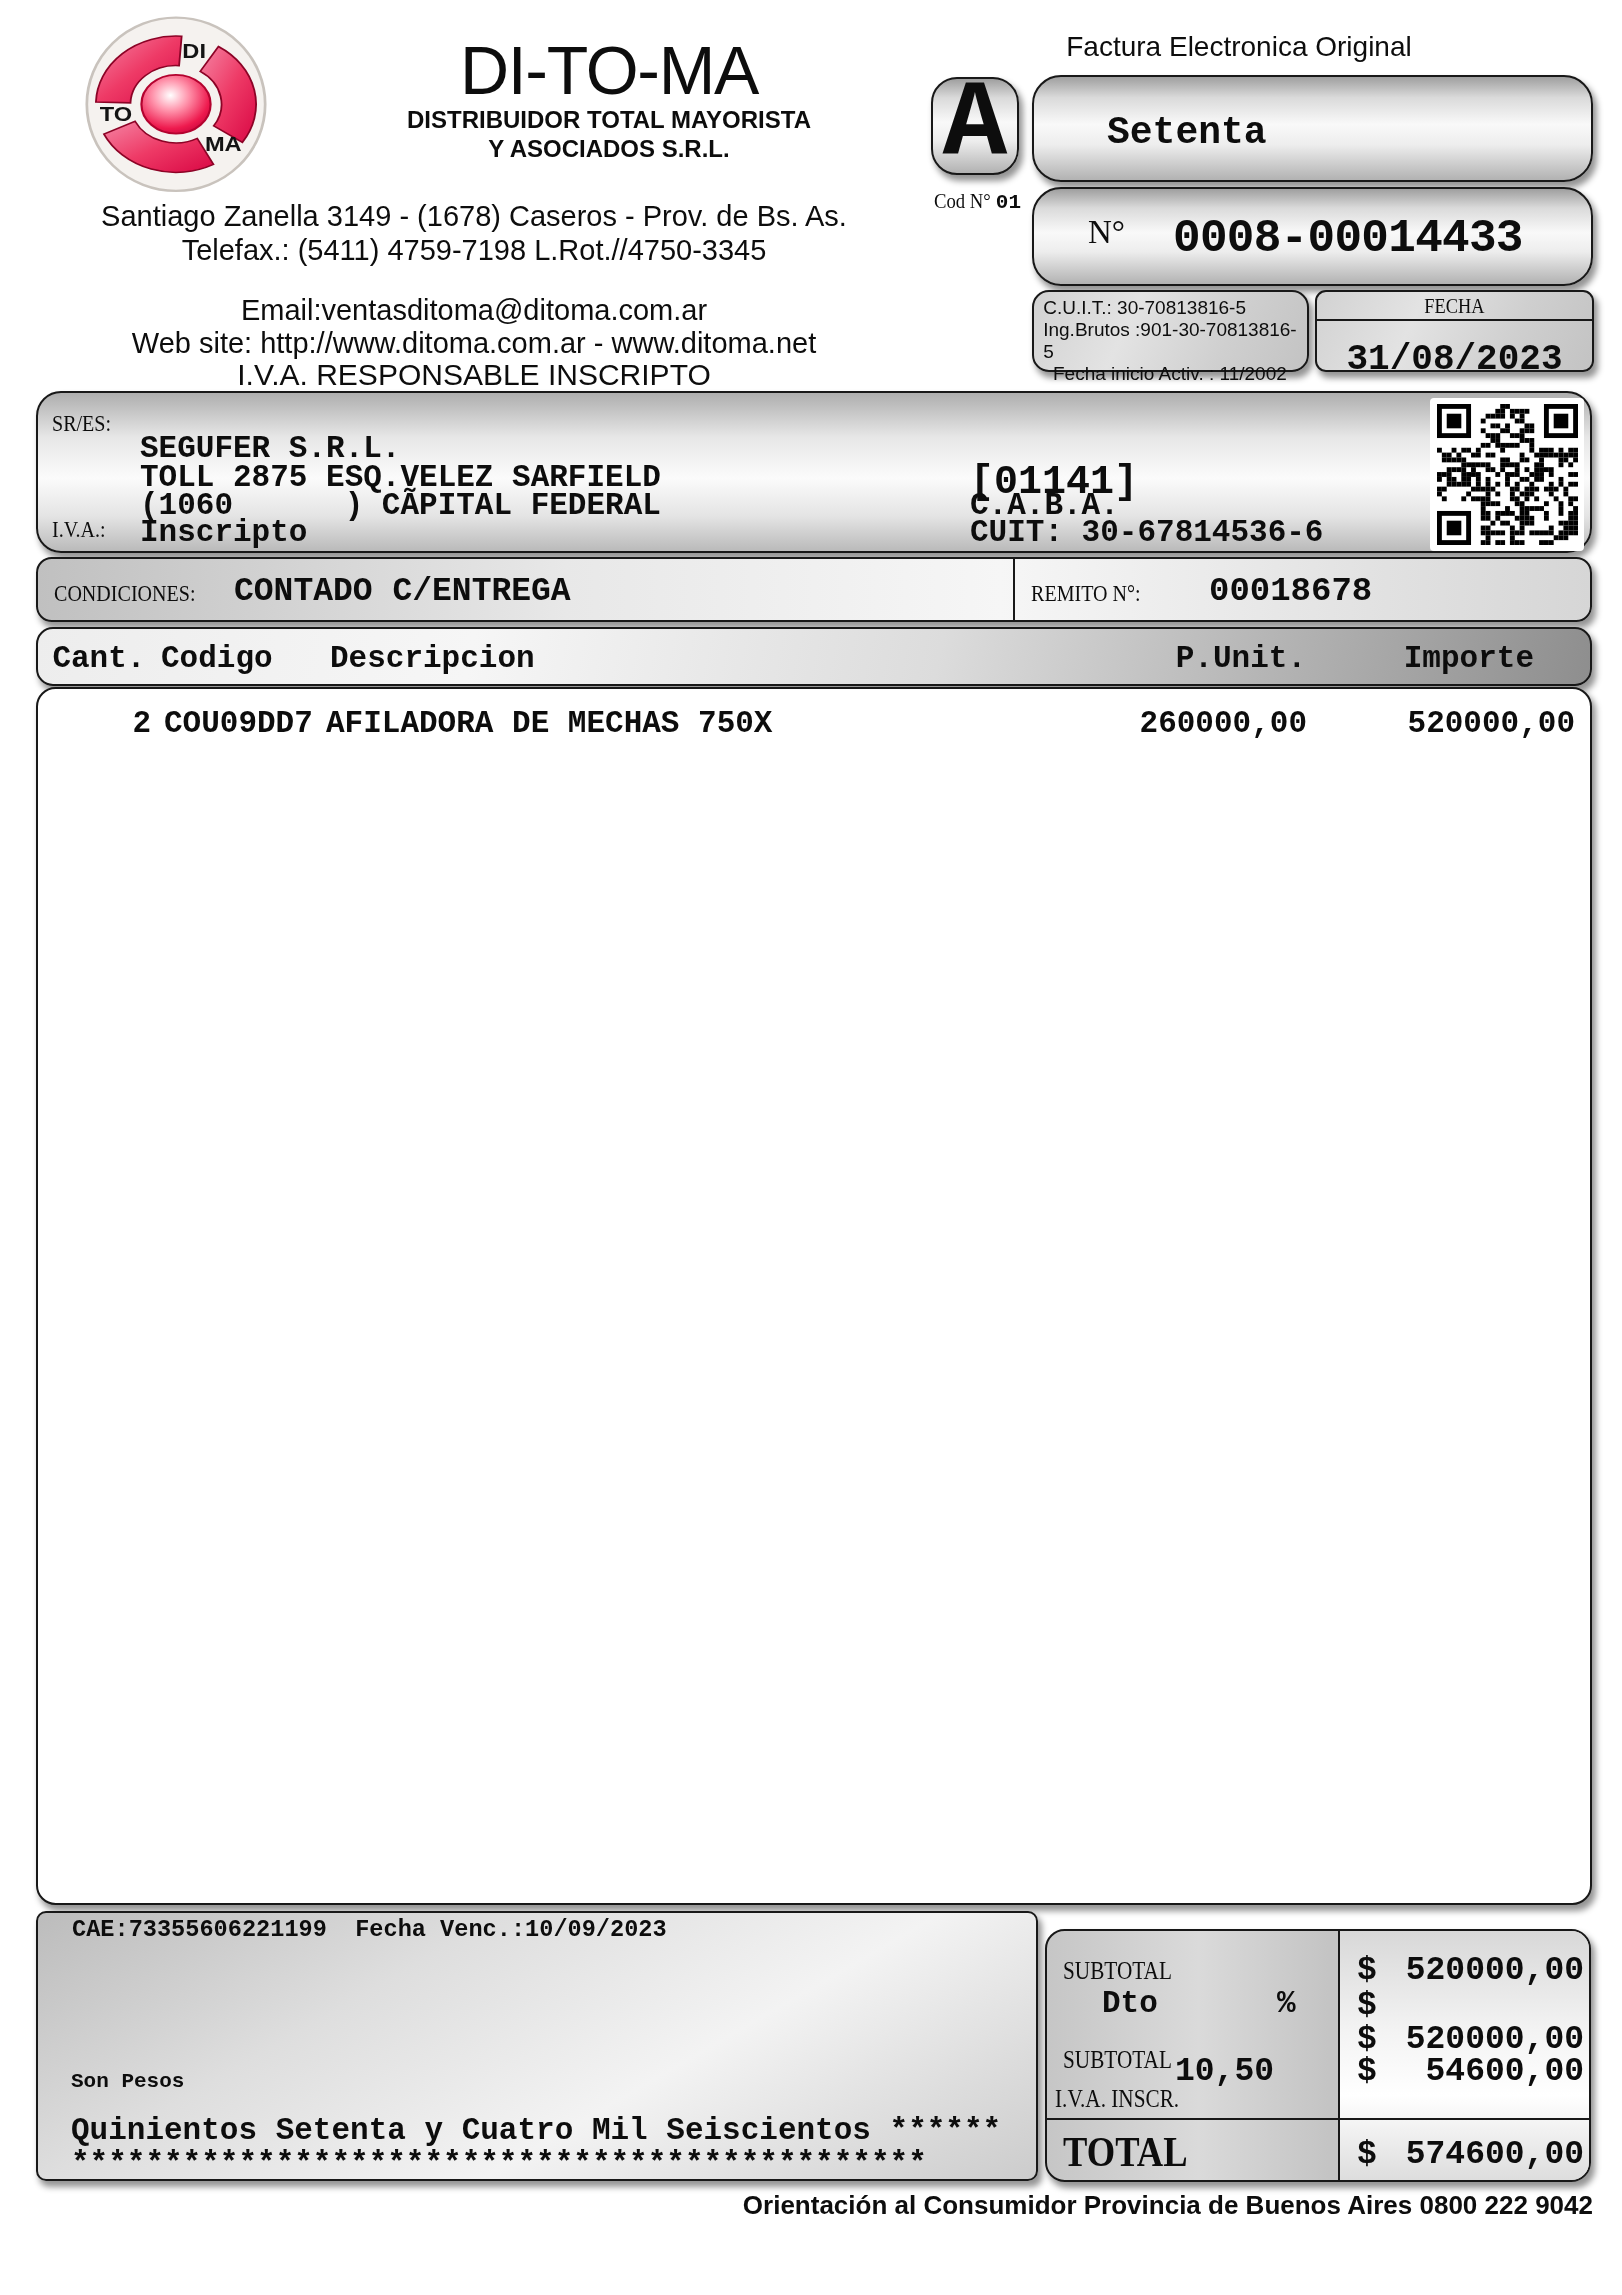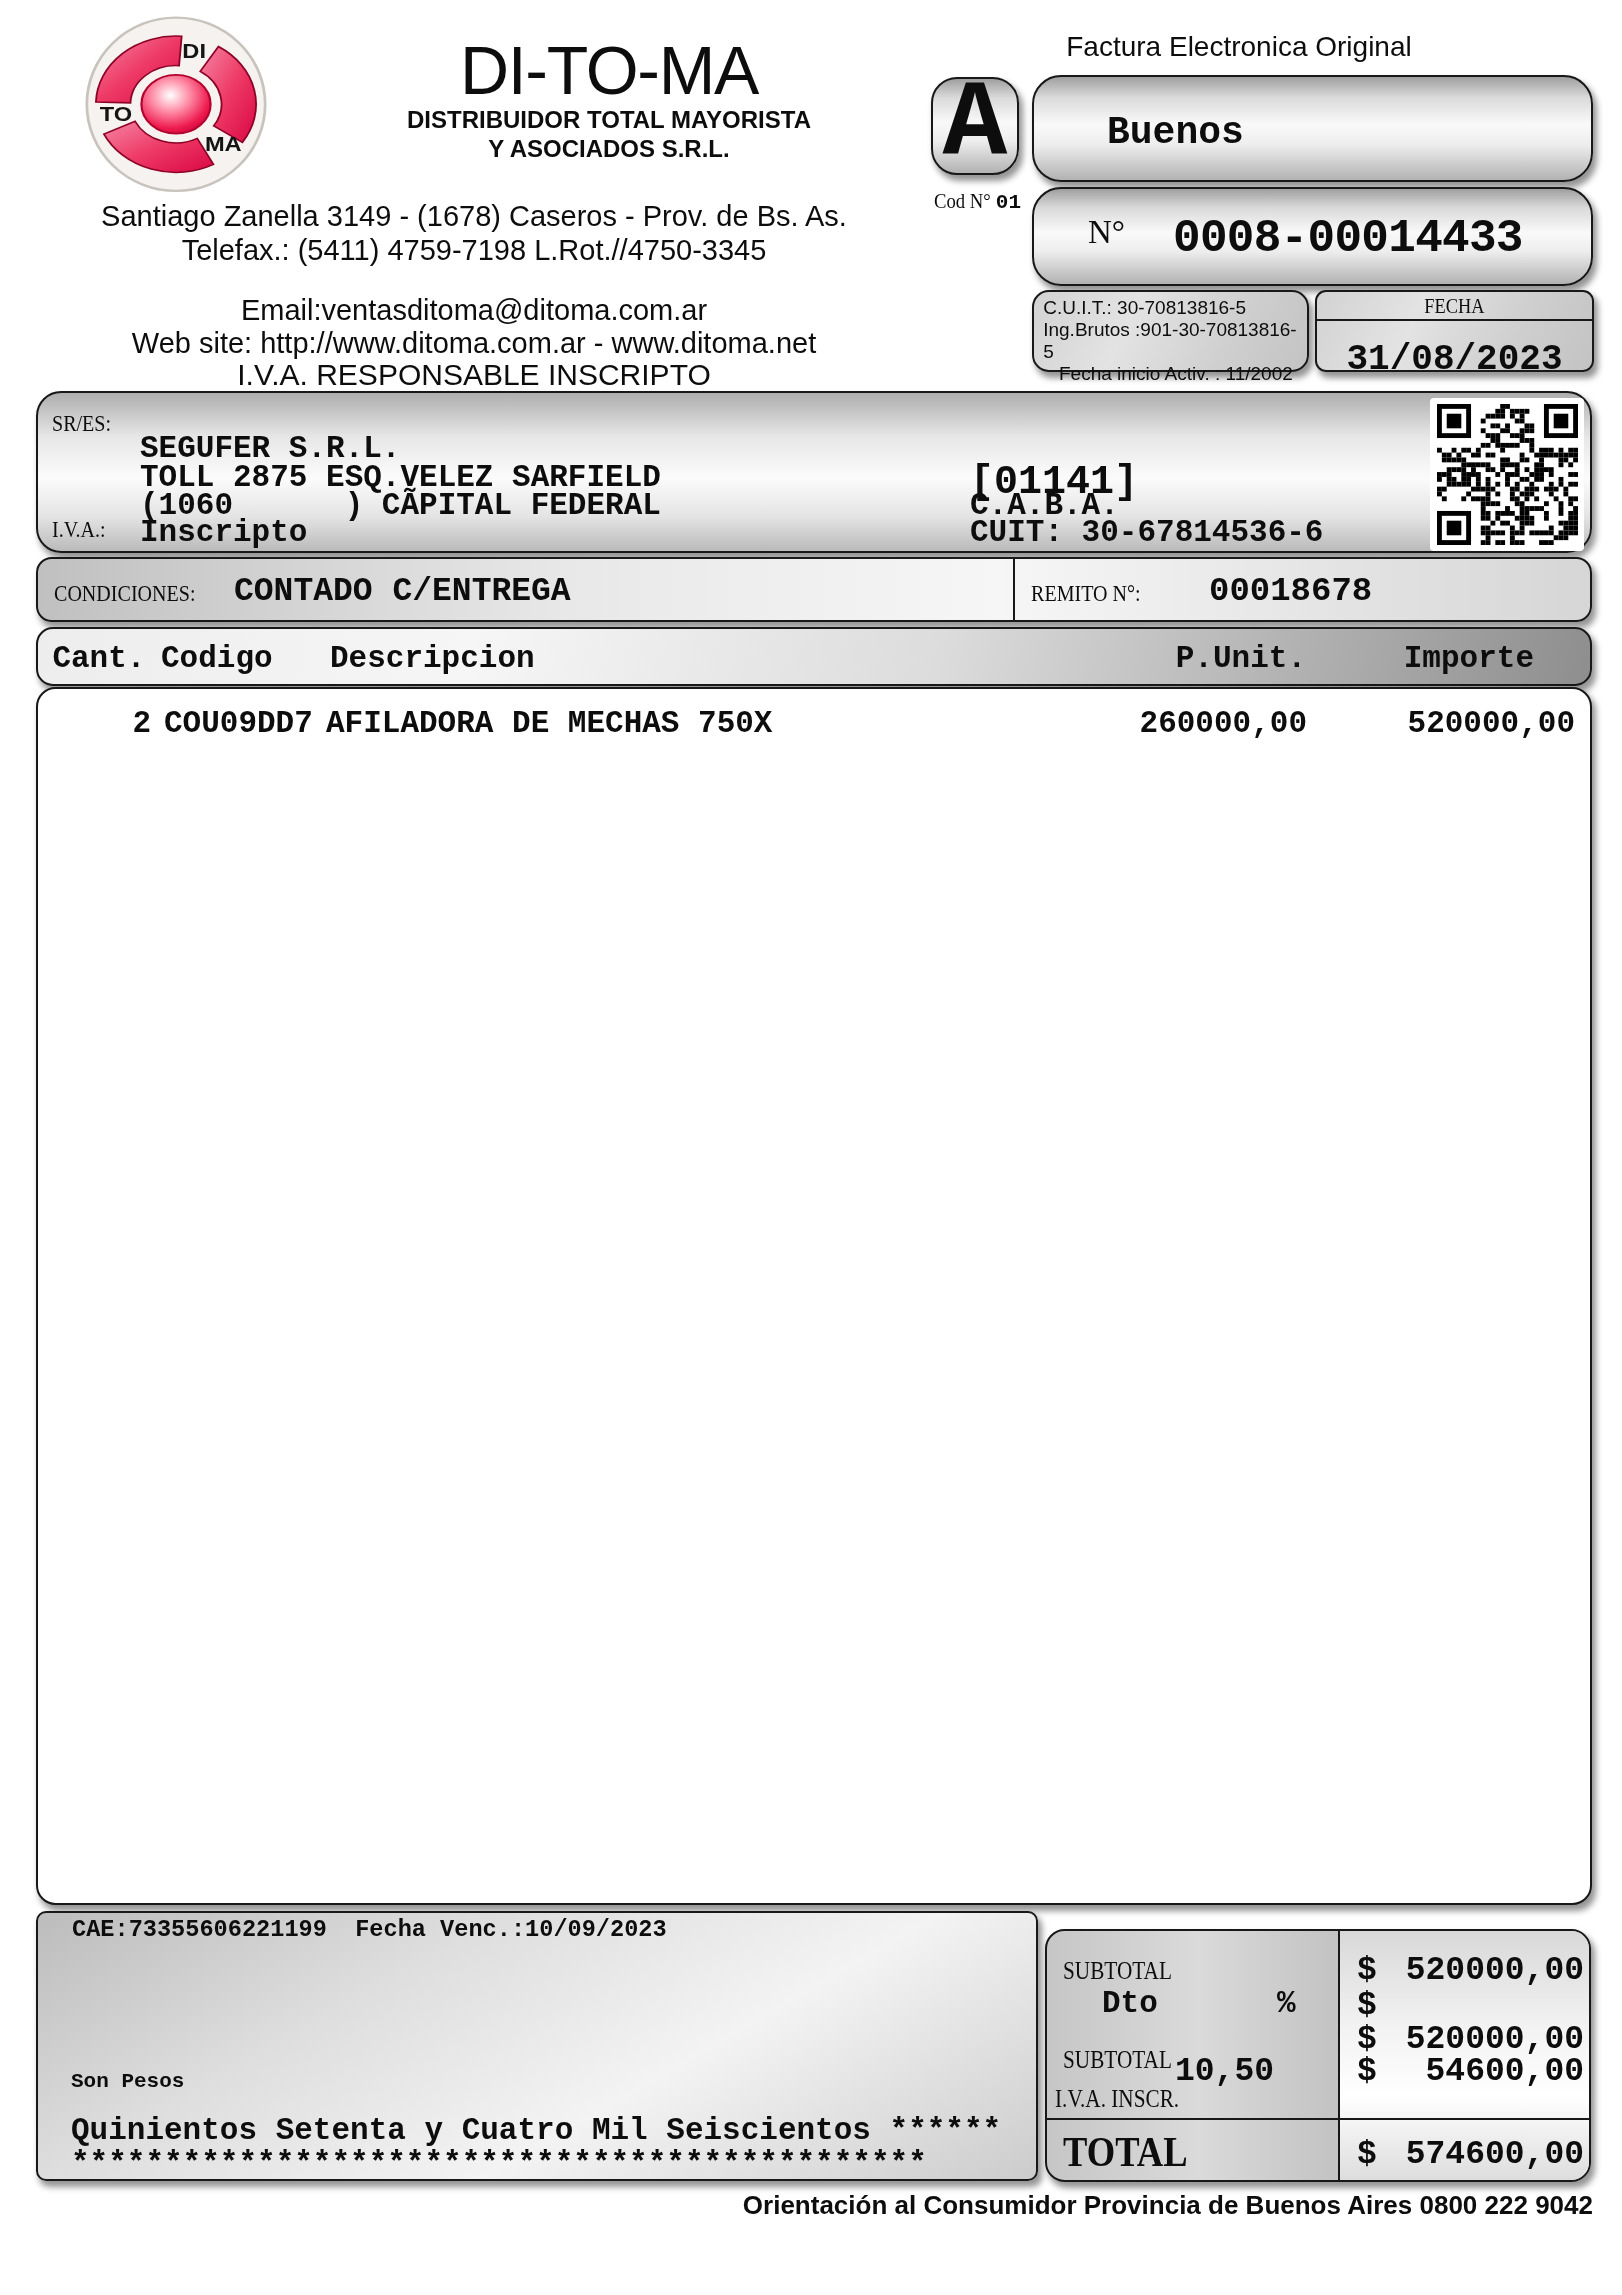--- a/index.html
+++ b/index.html
@@ -61,32 +61,32 @@
 <div class="abs sans center" style="left:1023px;top:31px;width:432px;font-size:28px">Factura Electronica Original</div>
 
 <div class="abs box metal" style="left:931px;top:77px;width:88px;height:98px;border-radius:26px">
   <div class="abs mono" style="left:0;top:-15.7px;width:100%;font-size:108px;text-align:center">A</div>
 </div>
 <div class="abs center nowrap" style="left:913px;top:188px;width:124px;font-size:22px">
   <span class="serif condc">Cod N°</span><span class="mono" style="font-size:21px">01</span>
 </div>
 
 <div class="abs box metal" style="left:1032px;top:75px;width:561px;height:107px;border-radius:29px">
-  <div class="abs mono" style="left:73px;top:34px;font-size:38px">Buenos</div>
+  <div class="abs mono" style="left:73px;top:34px;font-size:38px">Setenta</div>
 </div>
 
 <div class="abs box metal" style="left:1032px;top:187px;width:561px;height:99px;border-radius:29px">
   <span class="abs serif" style="left:54px;top:25px;font-size:33px">N°</span>
   <span class="abs mono" style="left:139px;top:23.6px;font-size:46px;letter-spacing:-0.7px">0008-00014433</span>
 </div>
 
 <div class="abs box greybox" style="left:1032px;top:290px;width:277px;height:82px;border-radius:17px;border-width:2px">
   <div class="sans" style="margin:5.2px 0 0 9.2px;font-size:19px;line-height:22px">C.U.I.T.: 30-70813816-5</div>
   <div class="sans" style="margin:0 0 0 9.2px;font-size:19px;line-height:22px">Ing.Brutos :901-30-70813816-5</div>
-  <div class="sans" style="margin:0 0 0 25px;font-size:19px;line-height:22px">Fecha inicio Activ. : 11/2002</div>
+  <div class="sans" style="margin:0 0 0 19px;font-size:19px;line-height:22px">Fecha inicio Activ. : 11/2002</div>
 </div>
 
 <div class="abs box greybox" style="left:1315px;top:290px;width:279px;height:82px;border-radius:11px;border-width:2px">
   <div class="center" style="height:29px;border-bottom:2px solid #181818">
     <span class="serif condc" style="font-size:21.6px;line-height:29px">FECHA</span>
   </div>
   <div class="mono center" style="font-size:36px;margin-top:18px">31/08/2023</div>
 </div>
 
 <div class="abs box metal2" style="left:36px;top:391px;width:1556px;height:162px;border-radius:25px">

